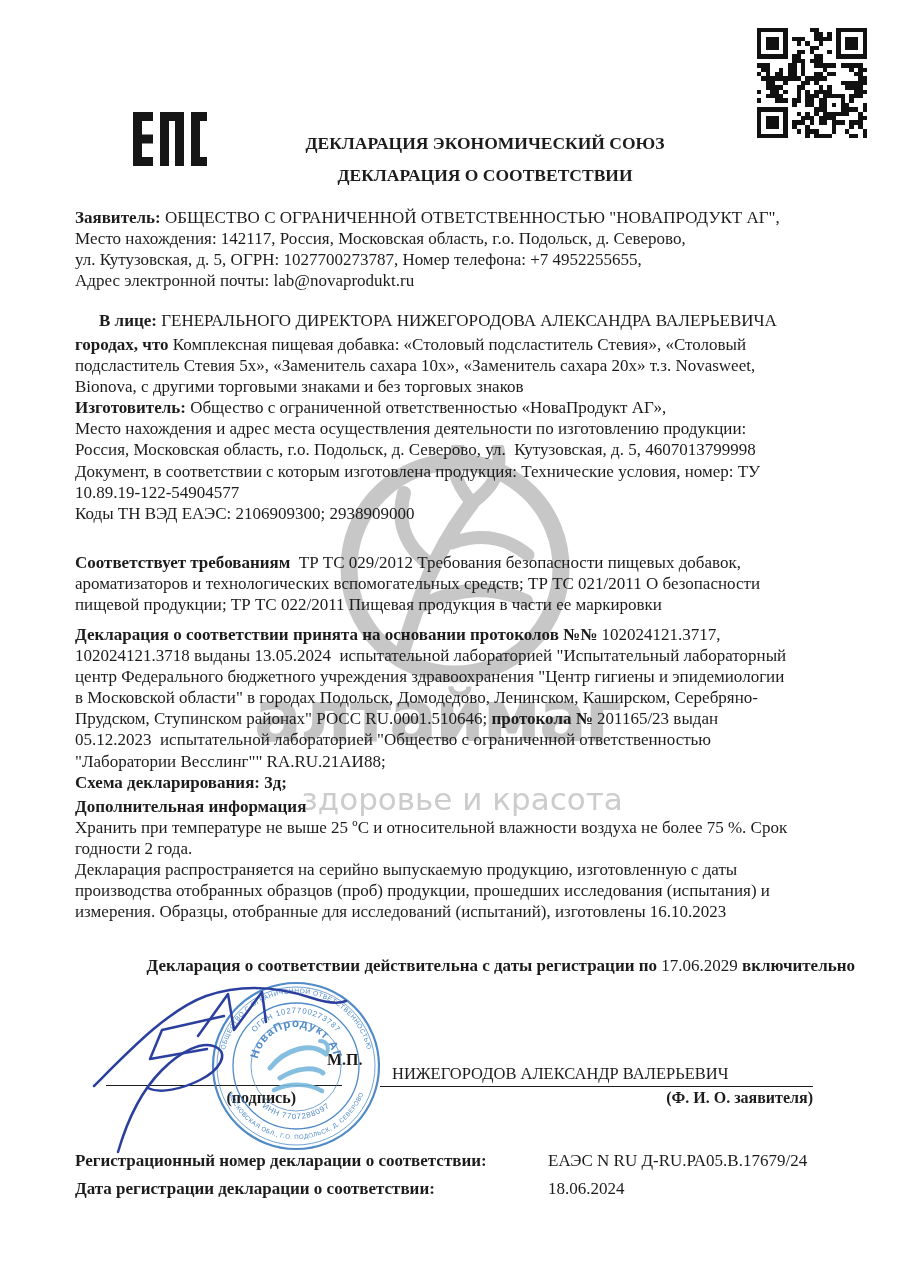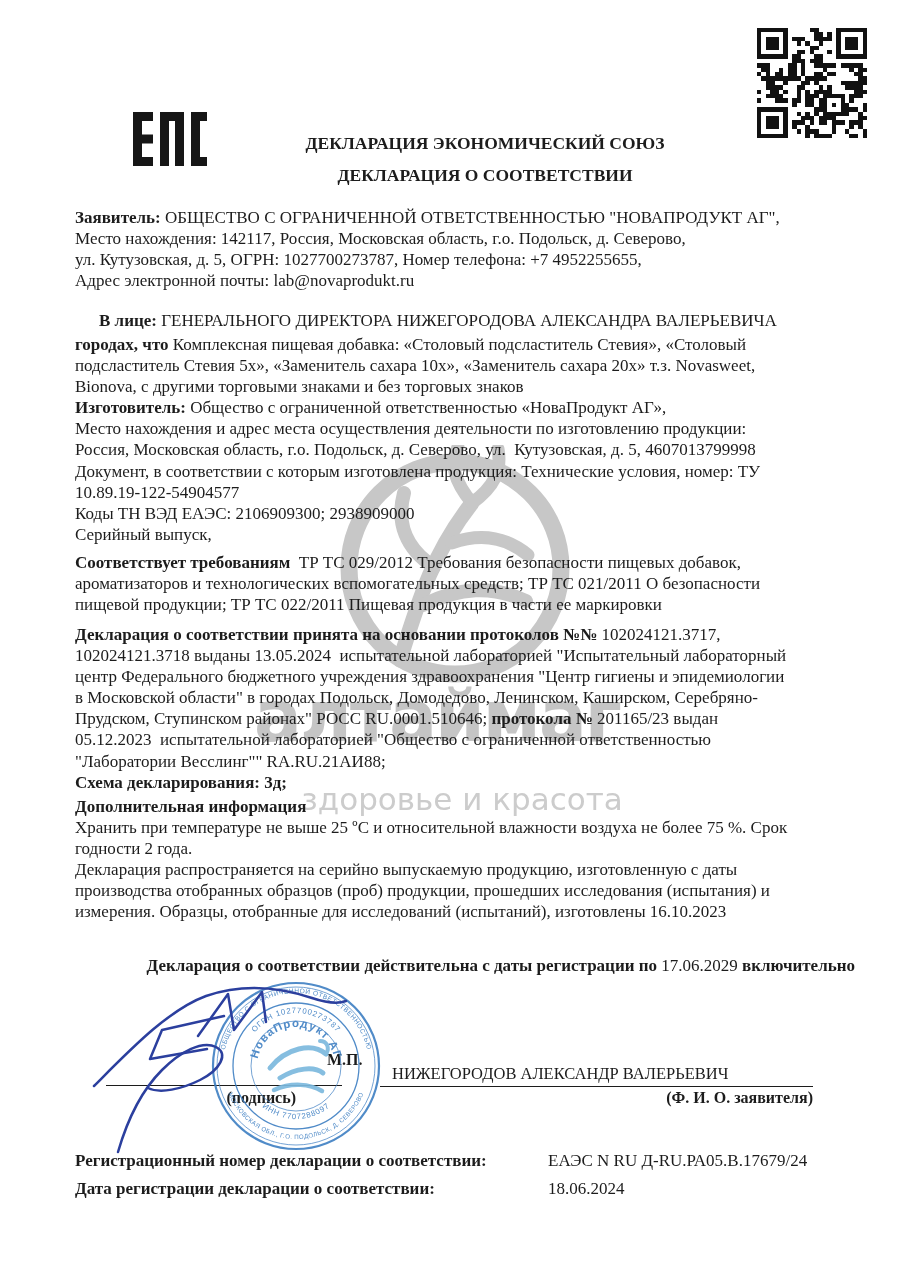--- a/index.html
+++ b/index.html
@@ -132,21 +132,20 @@
   <div class="txt para" id="p-declares">
       <div class="tline"><span class="b">городах, что</span><span> Комплексная пищевая добавка: «Столовый подсластитель Стевия», «Столовый</span></div>
       <div class="tline"><span>подсластитель Стевия 5х», «Заменитель сахара 10х», «Заменитель сахара 20х» т.з. Novasweet,</span></div>
       <div class="tline"><span>Bionova, с другими торговыми знаками и без торговых знаков</span></div>
       <div class="tline"><span class="b">Изготовитель:</span><span> Общество с ограниченной ответственностью «НоваПродукт АГ»,</span></div>
       <div class="tline"><span>Место нахождения и адрес места осуществления деятельности по изготовлению продукции:</span></div>
       <div class="tline"><span>Россия, Московская область, г.о. Подольск, д. Северово, ул.  Кутузовская, д. 5, 4607013799998</span></div>
       <div class="tline"><span>Документ, в соответствии с которым изготовлена продукция: Технические условия, номер: ТУ</span></div>
       <div class="tline"><span>10.89.19-122-54904577</span></div>
       <div class="tline"><span>Коды ТН ВЭД ЕАЭС: 2106909300; 2938909000</span></div>
-      <div class="tline"><span>Серийный выпуск,</span></div>
     </div>
   <div class="txt para" id="p-complies">
       <div class="tline"><span class="b">Соответствует требованиям</span><span>  ТР ТС 029/2012 Требования безопасности пищевых добавок,</span></div>
       <div class="tline"><span>ароматизаторов и технологических вспомогательных средств; ТР ТС 021/2011 О безопасности</span></div>
       <div class="tline"><span>пищевой продукции; ТР ТС 022/2011 Пищевая продукция в части ее маркировки</span></div>
     </div>
   <div class="txt para" id="p-basis">
       <div class="tline"><span class="b">Декларация о соответствии принята на основании протоколов №№</span><span> 102024121.3717,</span></div>
       <div class="tline"><span>102024121.3718 выданы 13.05.2024  испытательной лабораторией "Испытательный лабораторный</span></div>
       <div class="tline"><span>центр Федерального бюджетного учреждения здравоохранения "Центр гигиены и эпидемиологии</span></div>

